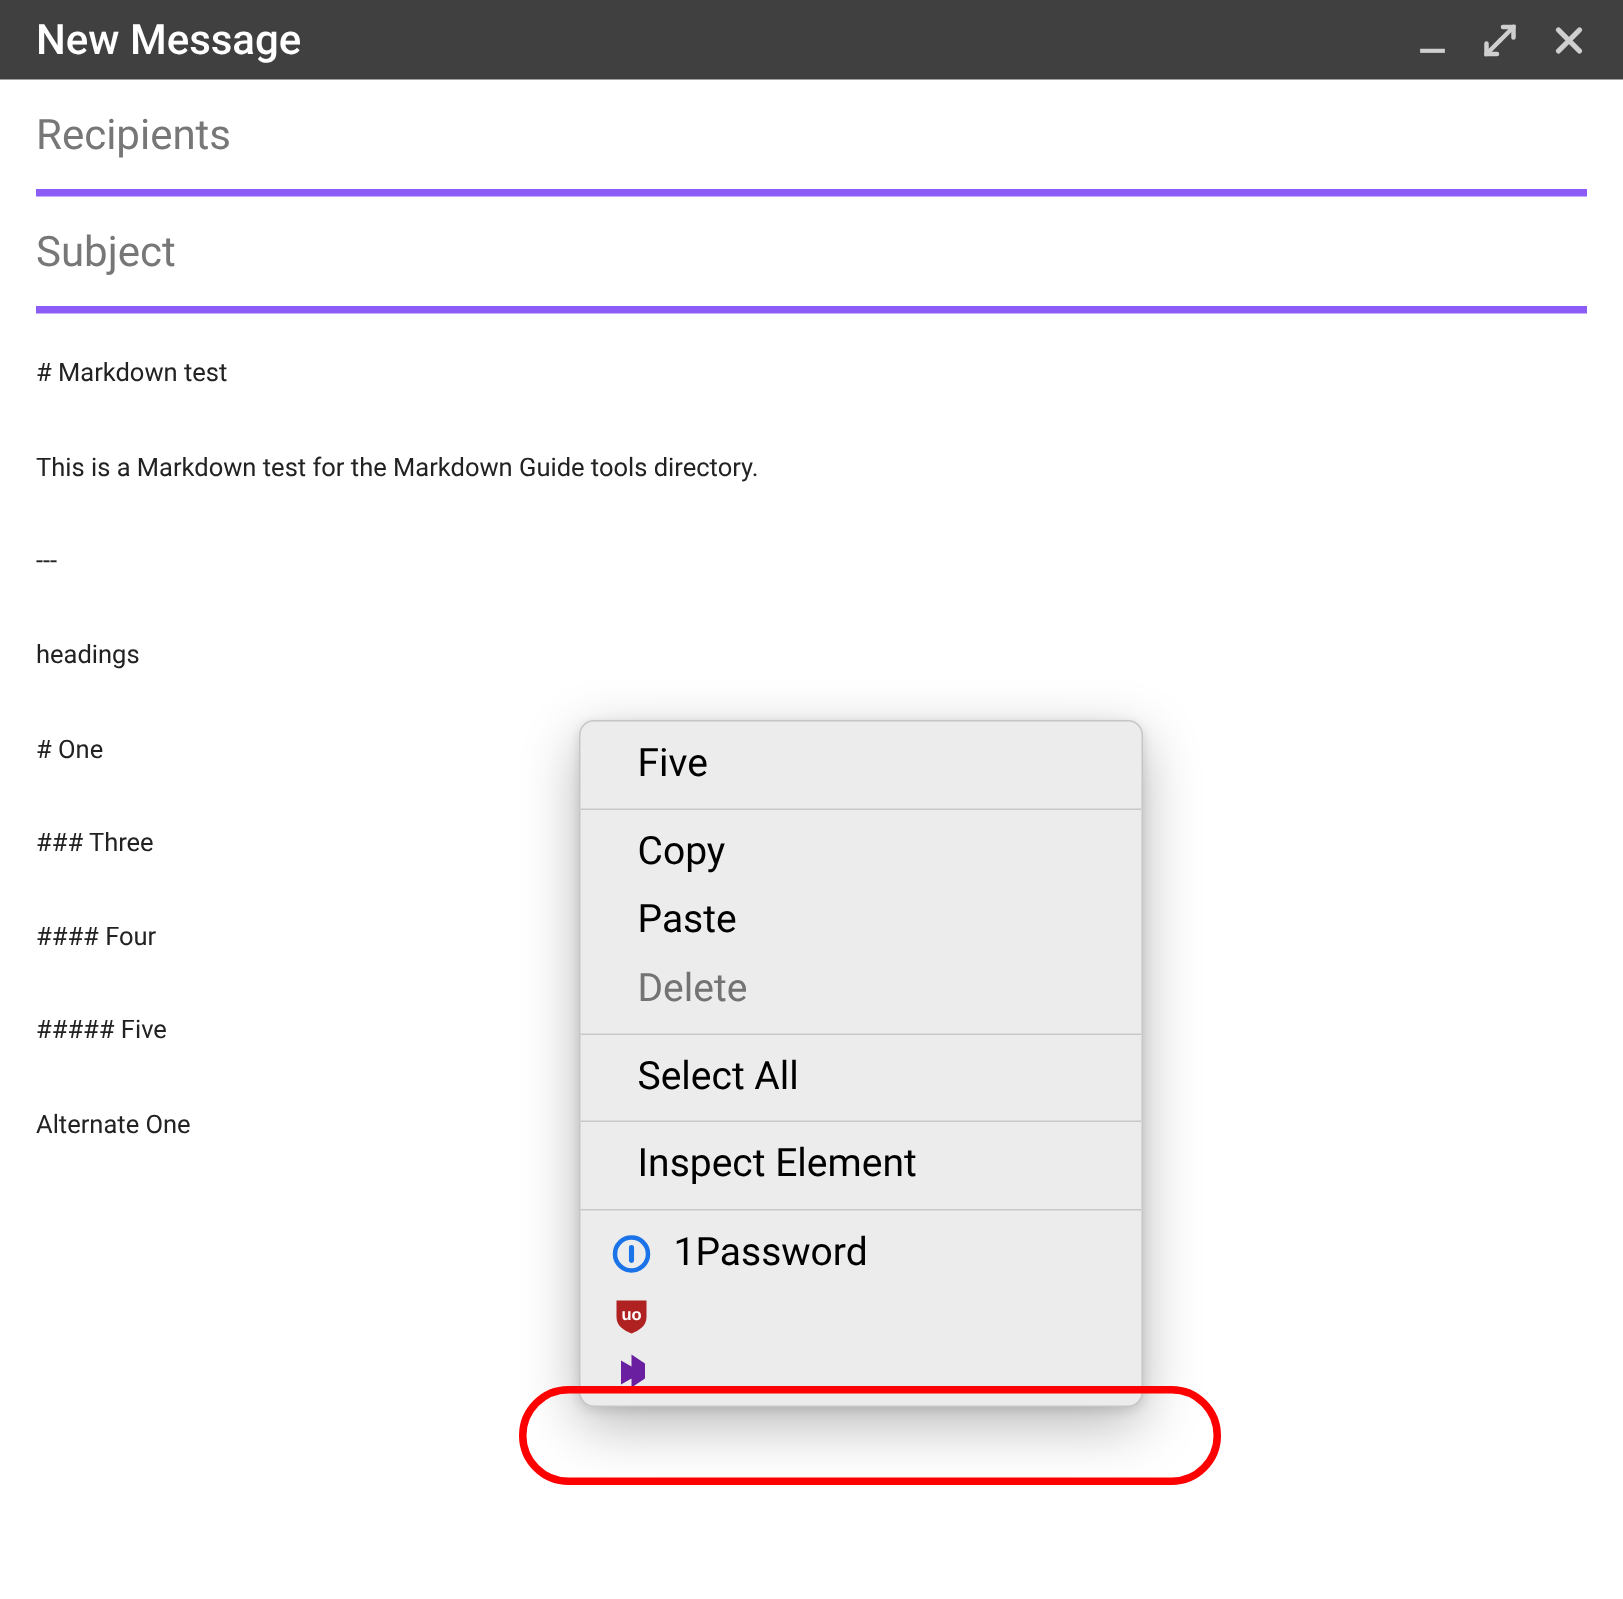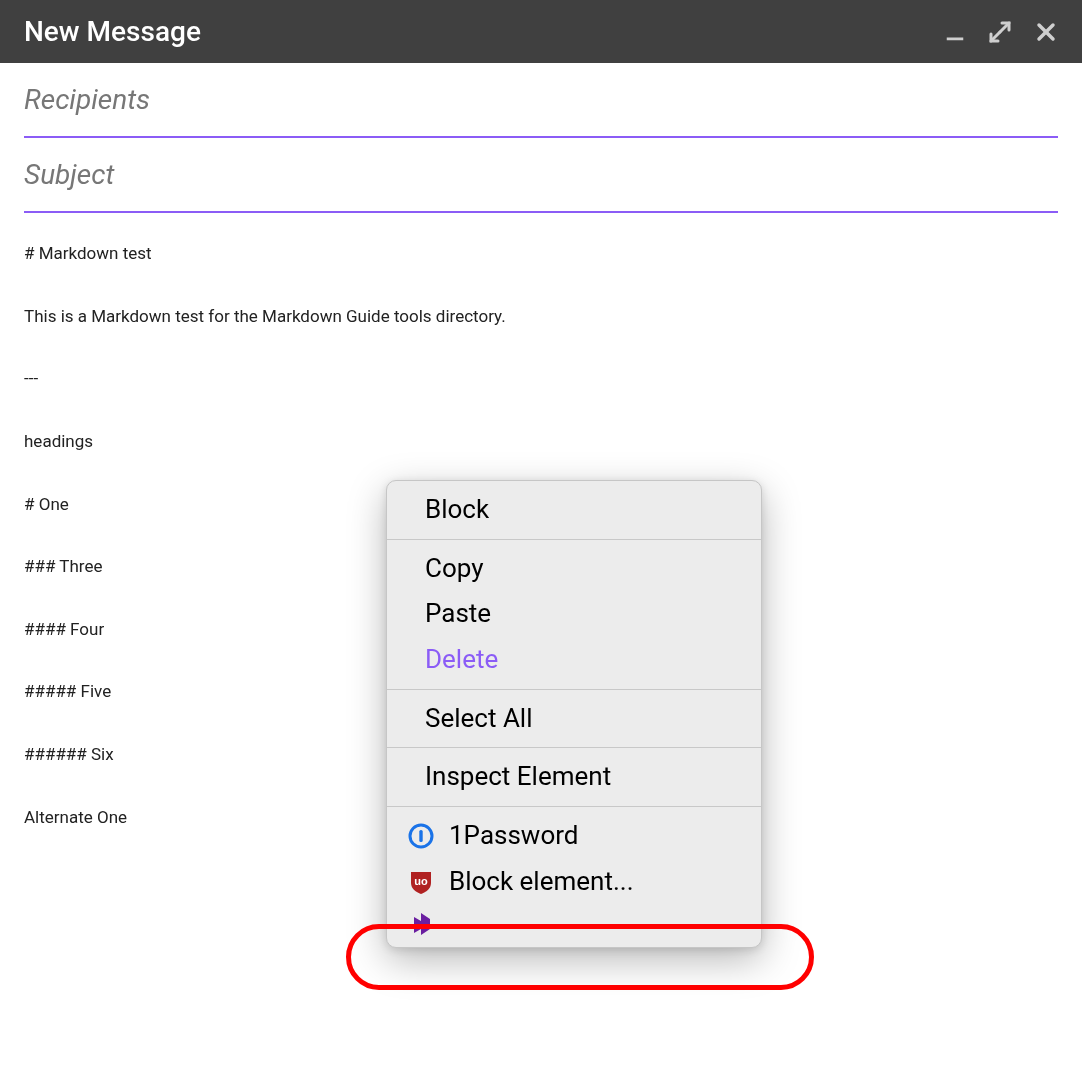--- a/index.html
+++ b/index.html
@@ -7,21 +7,21 @@
     font-family: -apple-system, BlinkMacSystemFont, "Segoe UI", Roboto, Helvetica, Arial, sans-serif;
     background: #fff;
     width: 1082px;
     height: 1066px;
     overflow: hidden;
     position: relative;
   }
   .titlebar {
     background: #404040;
     color: #fff;
-    height: 63px;
+    height: 53px;
     display: flex;
     align-items: center;
     justify-content: space-between;
     padding: 0 24px;
   }
   .titlebar-title {
     font-size: 28px;
     font-weight: 500;
   }
   .titlebar-controls {
@@ -30,23 +30,22 @@
     gap: 22px;
     color: #ccc;
   }
   .titlebar-controls span, .titlebar-controls svg {
     cursor: pointer;
   }
   .content {
     padding: 0 24px;
   }
   .field {
-    border-bottom: 2px solid #8b5cf6;
+    border-bottom: 5px solid #8b5cf6;
     padding: 20px 0;
-    font-style: italic;
   }
   .field-placeholder {
     font-size: 28px;
     color: #777;
   }
   .body-area {
     padding-top: 28px;
     font-size: 17px;
     color: #222;
     line-height: 1.45;
@@ -76,21 +75,21 @@
   .cm-item {
     display: flex;
     align-items: center;
     gap: 14px;
     padding: 4px 38px;
     font-size: 26px;
     color: #000;
     line-height: 1.45;
     cursor: default;
   }
-  .cm-item.disabled { color: #8b5cf6; }
+  .cm-item.disabled { color: #737373; }
   .cm-item .cm-icon {
     width: 28px;
     height: 28px;
     display: inline-flex;
     align-items: center;
     justify-content: center;
     margin-left: -4px;
   }
   .cm-item.with-icon { padding-left: 24px; align-items: center; }
 
@@ -146,29 +145,28 @@
 
   <div class="body-area">
     <div class="line"># Markdown test</div>
     <div class="line">This is a Markdown test for the Markdown Guide tools directory.</div>
     <div class="line">---</div>
     <div class="line">headings</div>
     <div class="line"># One</div>
     <div class="line">### Three</div>
     <div class="line">#### Four</div>
     <div class="line">##### Five</div>
-    <div class="line">###### Six</div>
     <div class="line">Alternate One</div>
   </div>
 </div>
 
 <div class="context-menu">
   <div class="cm-group">
     <div class="cm-item">
-        <span>Block</span>
+        <span>Five</span>
       </div>
   </div>
   <div class="cm-group">
     <div class="cm-item">
         <span>Copy</span>
       </div>
     <div class="cm-item">
         <span>Paste</span>
       </div>
     <div class="cm-item disabled">
@@ -195,21 +193,20 @@
       </span>
       <span>1Password</span>
     </div>
     <div class="cm-item with-icon">
       <span class="cm-icon">
         <svg width="26" height="26" viewBox="0 0 26 26">
           <path d="M3 3h20v11c0 6-5 9-10 11C8 23 3 20 3 14V3z" fill="#b02121"></path>
           <text x="13" y="16" text-anchor="middle" font-size="11" font-family="Arial" fill="#fff" font-weight="bold">uo</text>
         </svg>
       </span>
-      <span>Block element...</span>
     </div>
     <div class="cm-item with-icon">
       <span class="cm-icon">
         <svg width="26" height="26" viewBox="0 0 26 26">
           <path d="M13 3 L22 9 L22 19 L13 25 L13 19 L6 23 L6 7 L13 11 Z" fill="#6a1ea0"></path>
         </svg>
       </span>
     </div>
   </div>
 </div>

